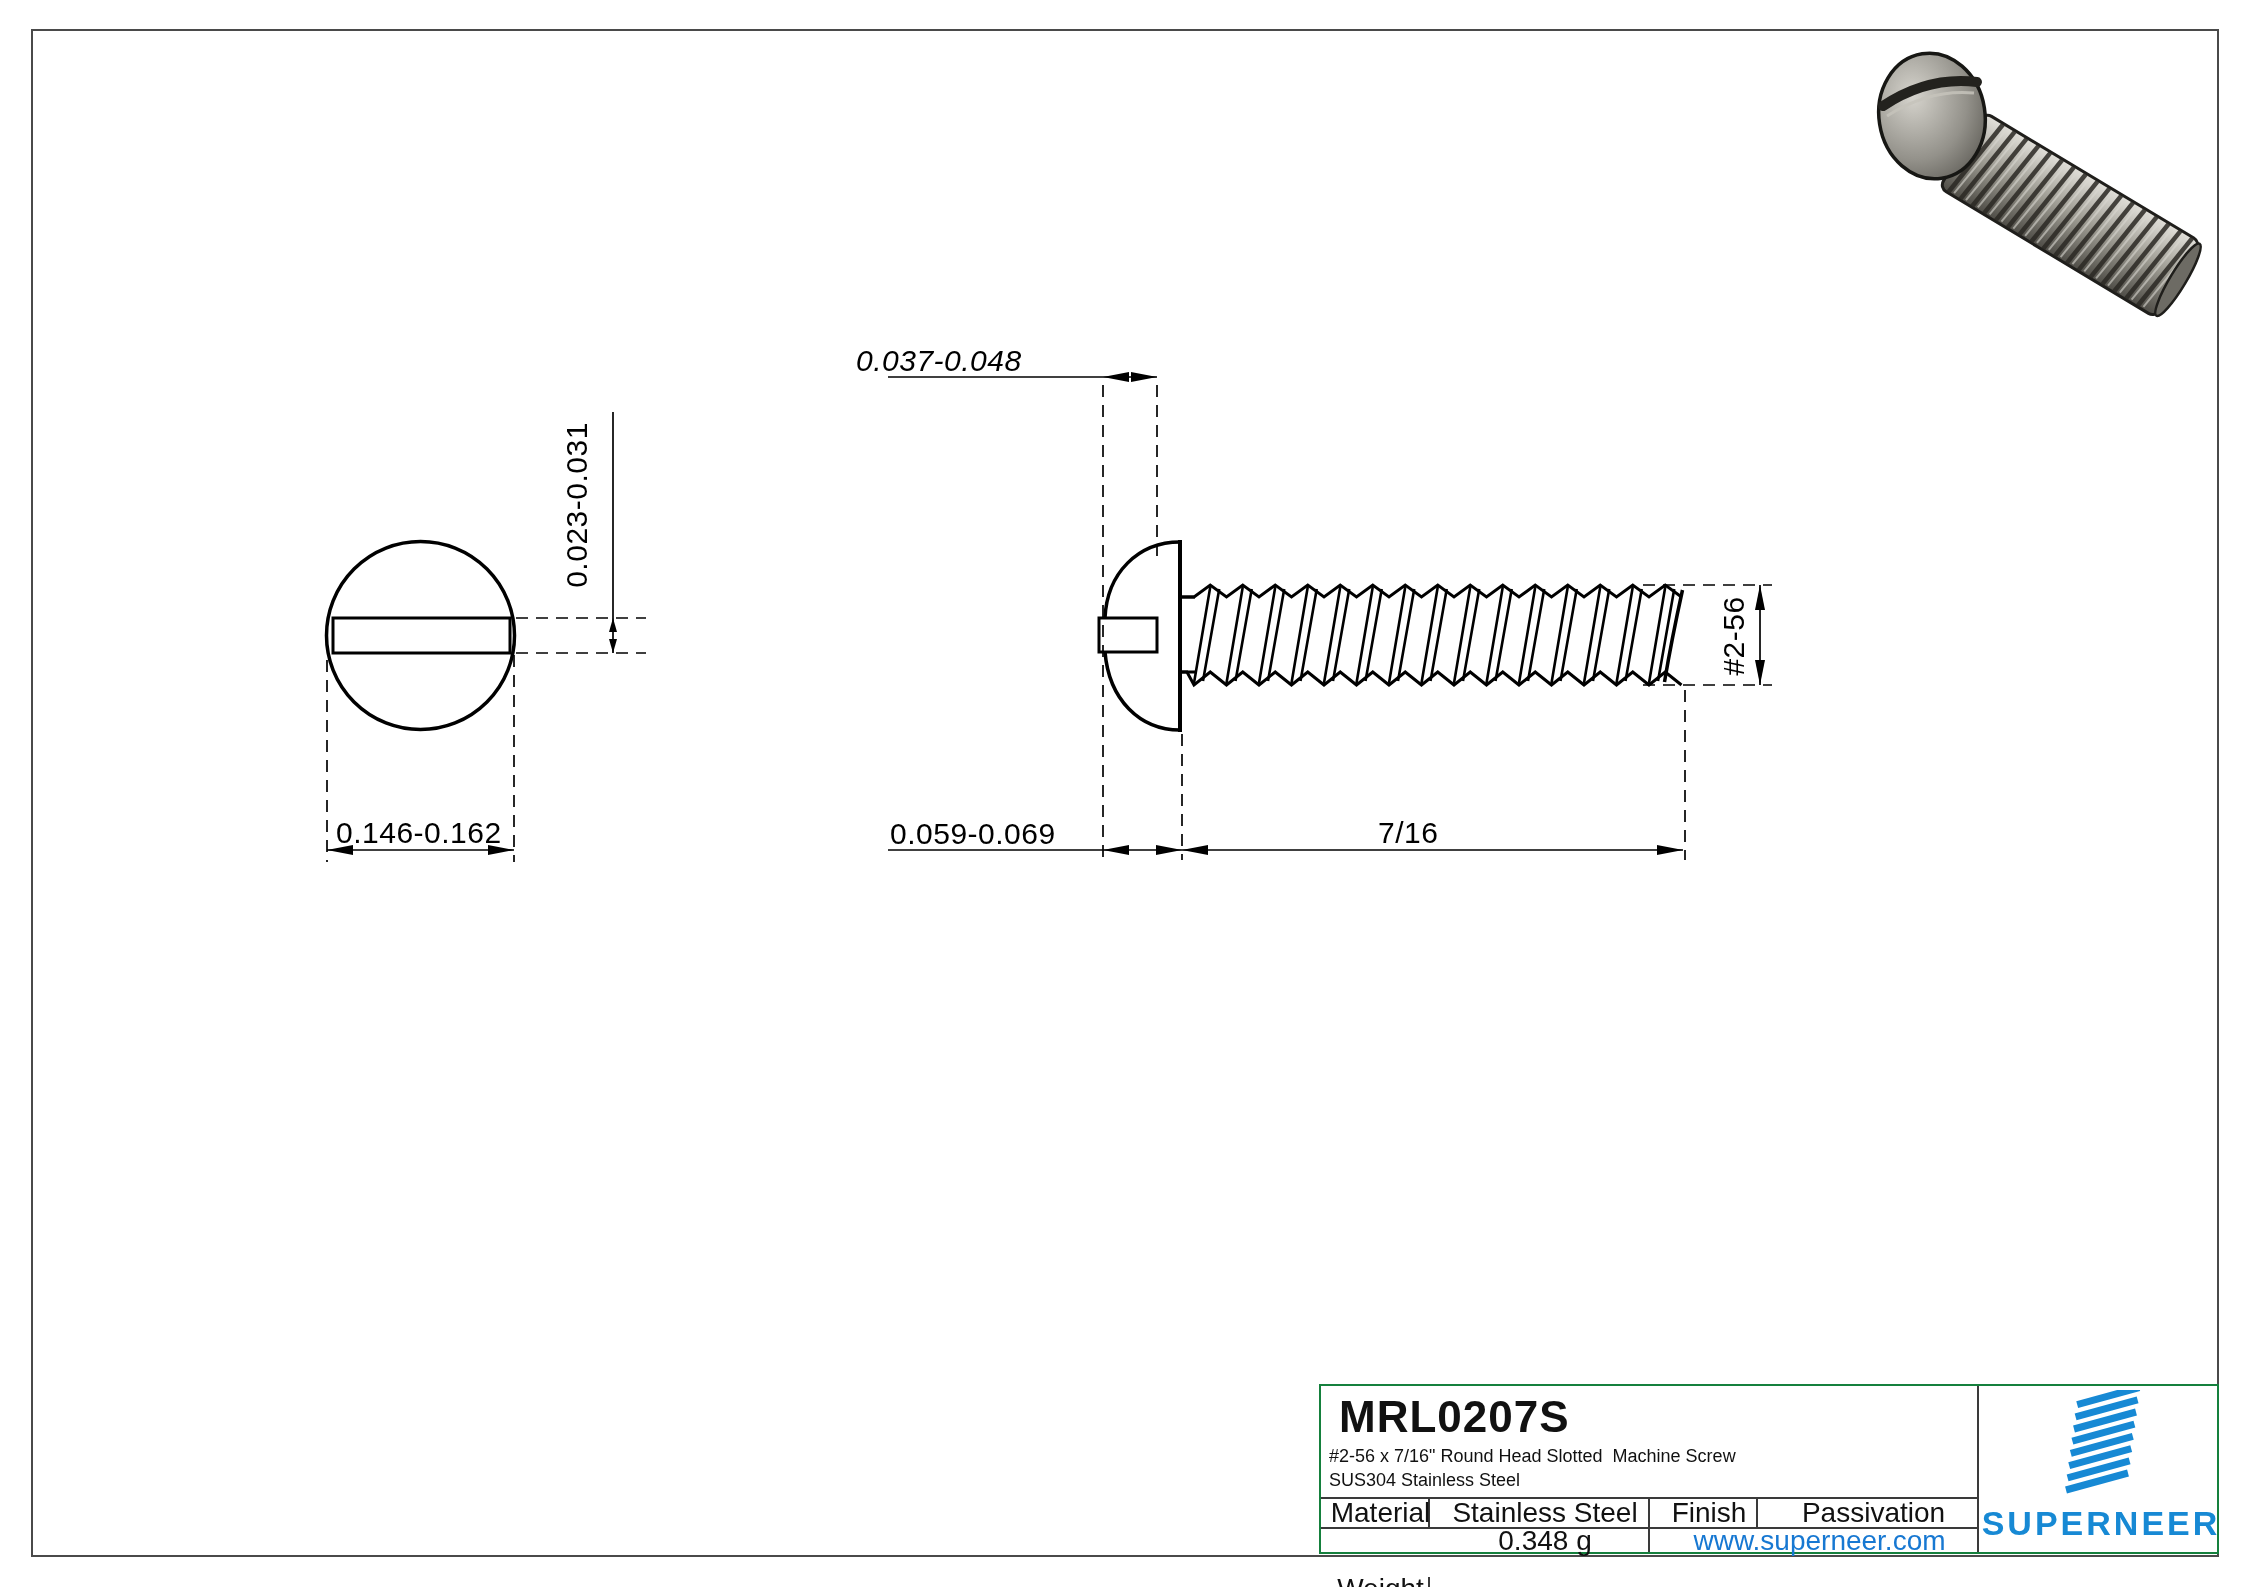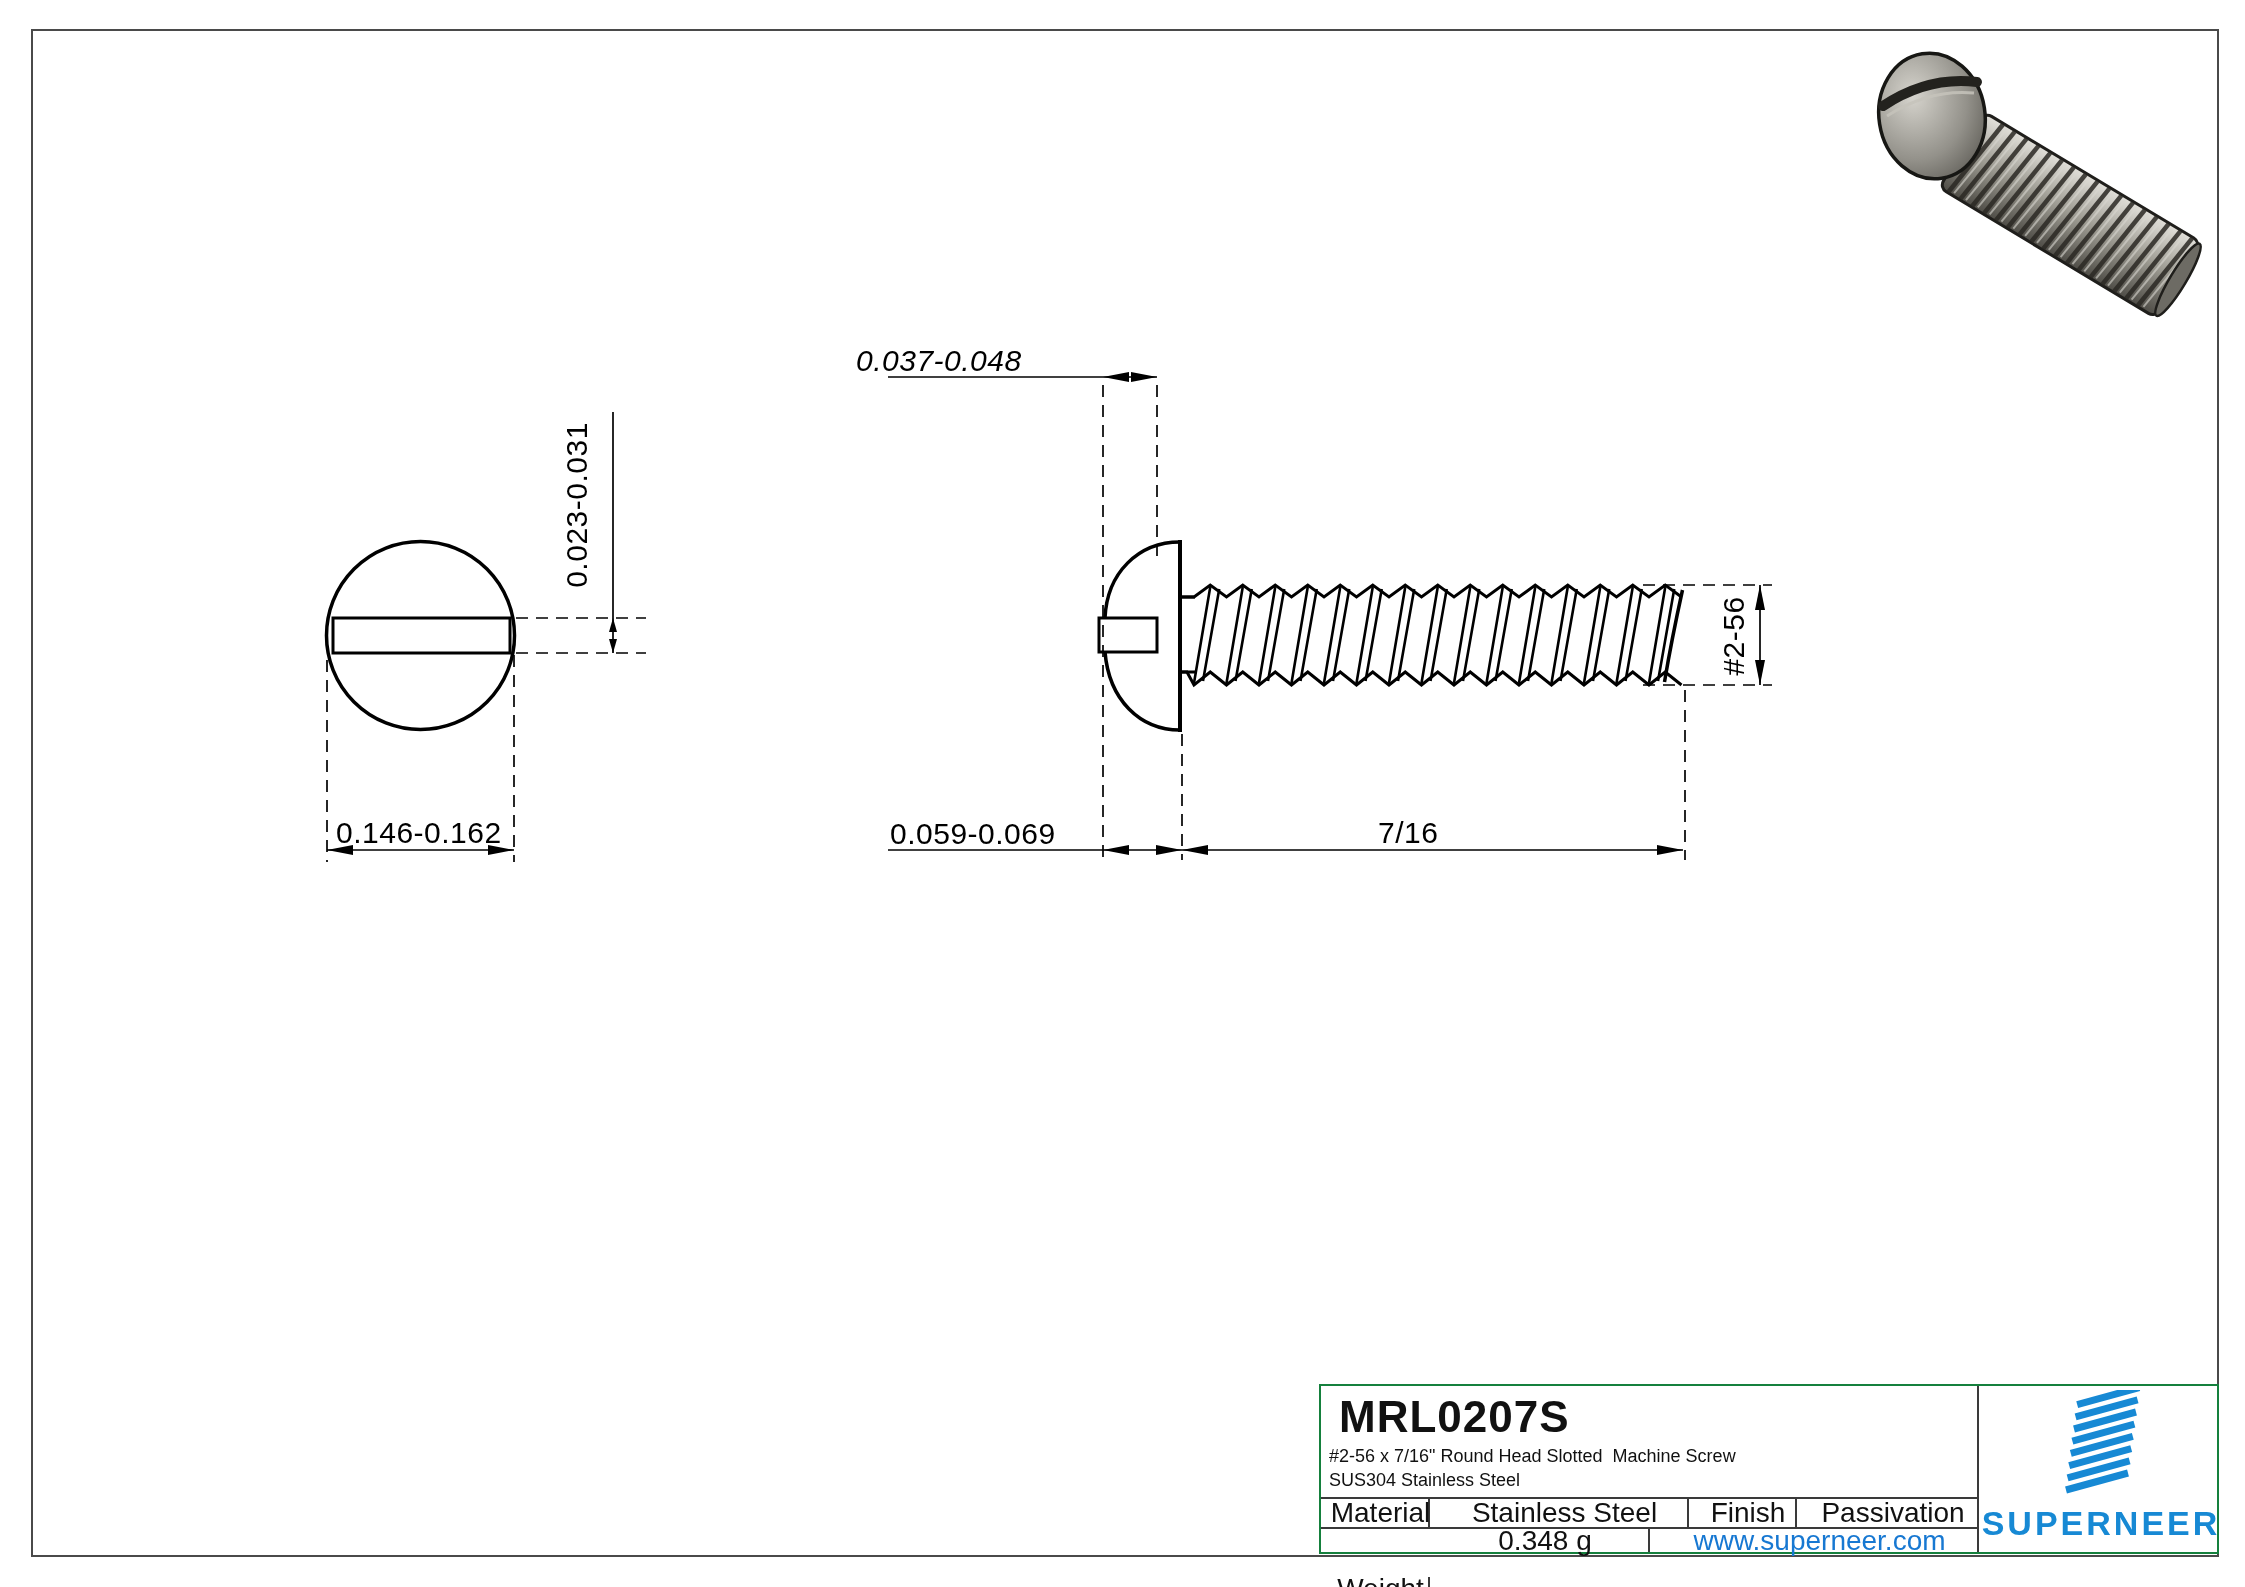--- a/index.html
+++ b/index.html
@@ -170,21 +170,21 @@
 
   <div id="title-block">
     <div class="tb-desc">
       <div class="tb-part">MRL0207S</div>
       <div class="tb-line1">#2-56 x 7/16" Round Head Slotted  Machine Screw</div>
       <div class="tb-line2">SUS304 Stainless Steel</div>
     </div>
 
     <div class="tb-row tb-row1">
       <div class="tb-cell bdr" style="width:109px;">Material</div>
-      <div class="tb-cell bdr" style="width:259px;">Stainless Steel</div>
+      <div class="tb-cell bdr" style="width:220px;">Stainless Steel</div>
       <div class="tb-cell bdr" style="width:108px;">Finish</div>
       <div class="tb-cell" style="flex:1;">Passivation</div>
     </div>
 
     <div class="tb-row tb-row2">
       <div class="tb-cell bdr" style="width:109px;margin-top:48px;">Weight</div>
       <div class="tb-cell bdr" style="width:220px;">0.348 g</div>
       <div class="tb-cell tb-link" style="flex:1;">www.superneer.com</div>
     </div>
 

